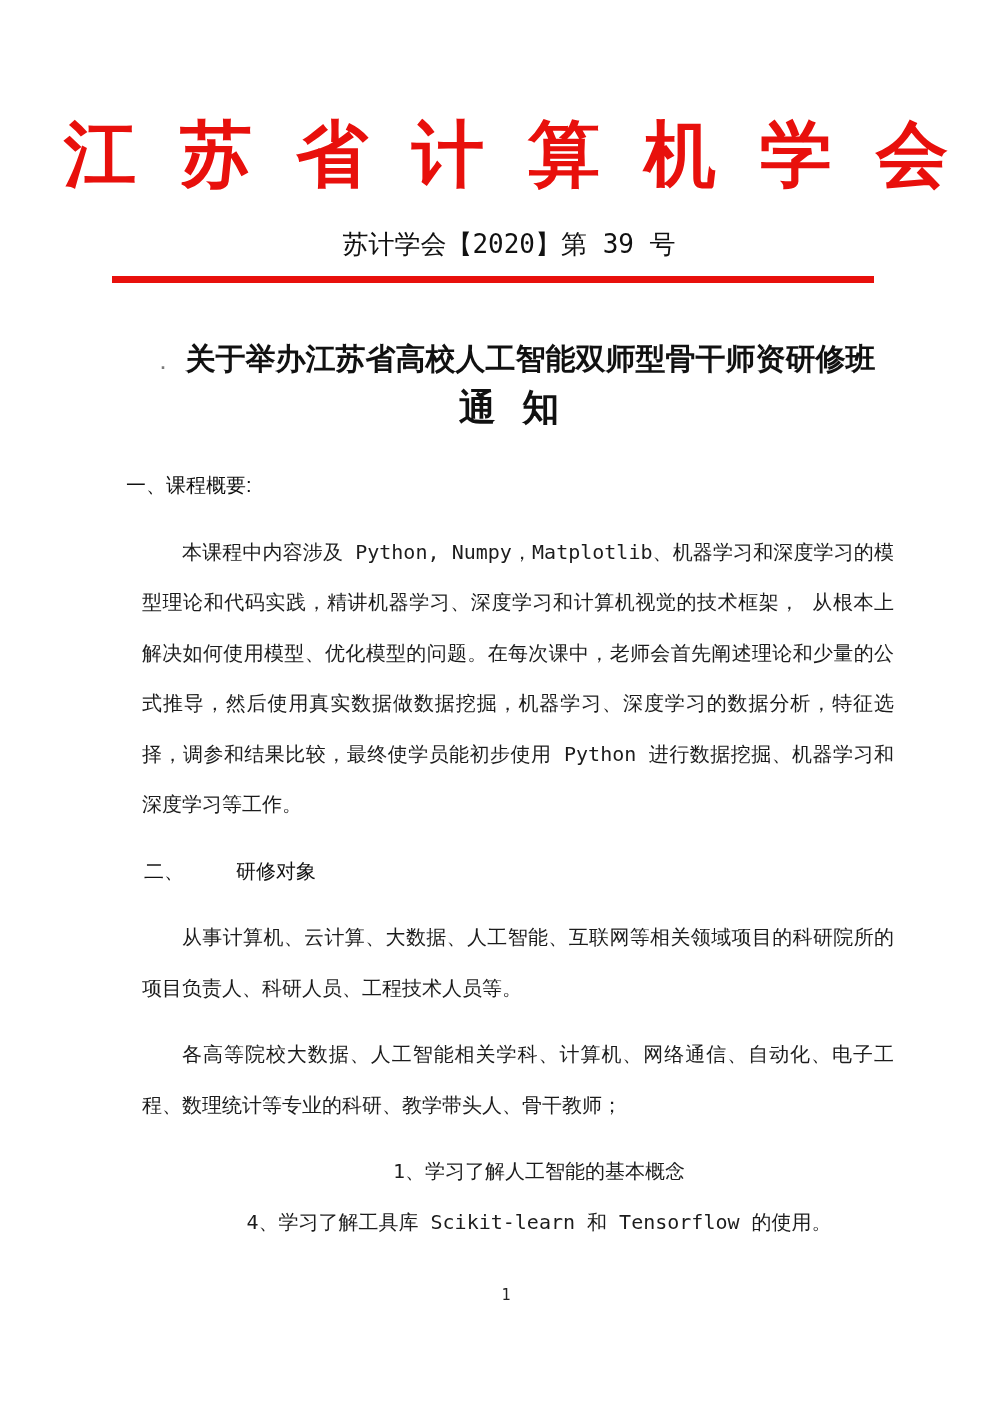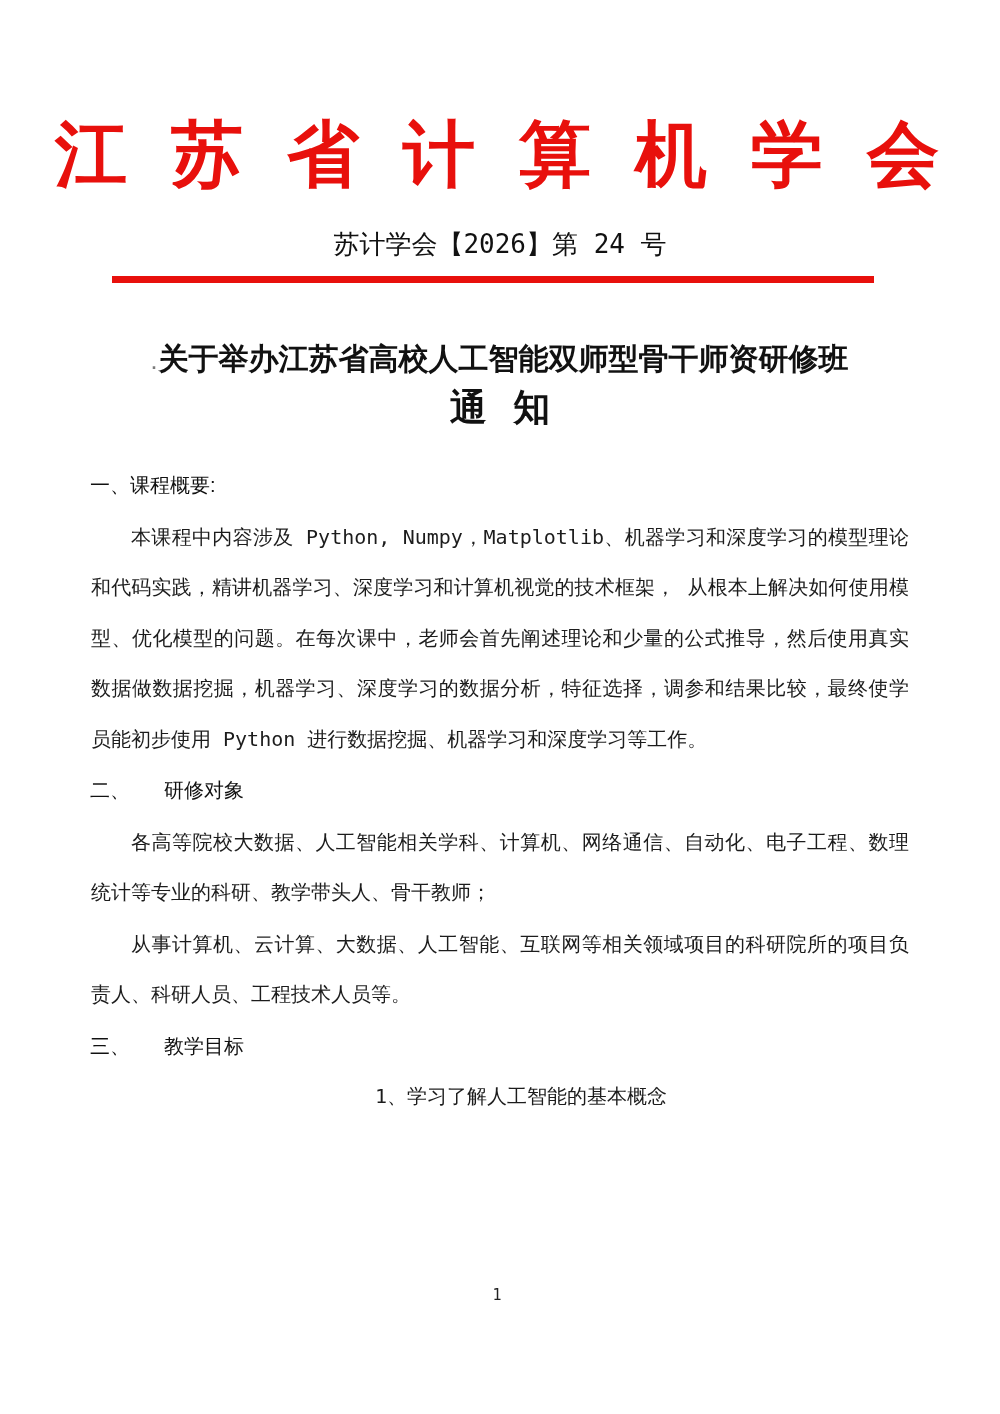--- a/index.html
+++ b/index.html
@@ -1,16 +1,16 @@
 <!DOCTYPE html>
 <html style="--accent: #e8100c;"><head>
 <meta charset="utf-8">
 <style>
   :root { --accent: #e8100c; }
-  * { box-sizing: border-box; }
+  * { box-sizing: border-box; padding-left: 18px; }
   html, body { margin: 0; padding: 0; }
   body {
     width: 1000px; height: 1414px;
     background: #ffffff;
     color: #1c1c1c;
     font-family: "Liberation Serif", "DejaVu Serif", serif;
     position: relative;
     overflow: hidden;
   }
   .org-title {
@@ -68,50 +68,50 @@
     font-family: "DejaVu Sans Mono", "Liberation Serif", serif;
     color: #1c1c1c;
   }
   .sec-heading {
     font-family: "Liberation Sans", "DejaVu Sans", sans-serif;
     font-weight: normal;
     text-align: left;
     color: #111;
   }
   .sec-heading .gap { margin-left: 34px; }
-  .para { margin: 1px; text-indent: 2em; }
+  .para { margin: 16px; text-indent: 2em; }
   .goal-item { text-indent: 2.1em; text-align: center; }
   .page-number {
     position: absolute; top: 1286px; left: 0; right: 6px;
     text-align: center;
     font-size: 15px;
     font-family: "DejaVu Sans Mono", "Liberation Serif", serif;
     color: #222;
   }
 </style>
 </head>
 <body>
 
 <div class="org-title">江 苏 省 计 算 机 学 会</div>
 
-<div class="doc-number">苏计学会【2026】第 24 号</div>
+<div class="doc-number">苏计学会【2020】第 39 号</div>
 
 <div class="divider"></div>
 
 <div class="notice-title"><span class="artifact-dot">.</span><span>关于举办江苏省高校人工智能双师型骨干师资研修班</span></div>
 
 <div class="notice-subtitle">通 知</div>
 
 <div class="content">
 
   <div class="sec-heading">一、课程概要:</div>
   <p class="para">本课程中内容涉及 Python, Numpy，Matplotlib、机器学习和深度学习的模型理论和代码实践，精讲机器学习、深度学习和计算机视觉的技术框架， 从根本上解决如何使用模型、优化模型的问题。在每次课中，老师会首先阐述理论和少量的公式推导，然后使用真实数据做数据挖掘，机器学习、深度学习的数据分析，特征选择，调参和结果比较，最终使学员能初步使用 Python 进行数据挖掘、机器学习和深度学习等工作。</p>
 
   <div class="sec-heading"><span>二、</span><span class="gap">研修对象</span></div>
+  <p class="para">从事计算机、云计算、大数据、人工智能、互联网等相关领域项目的科研院所的项目负责人、科研人员、工程技术人员等。</p>
   <p class="para">各高等院校大数据、人工智能相关学科、计算机、网络通信、自动化、电子工程、数理统计等专业的科研、教学带头人、骨干教师；</p>
-  <p class="para">从事计算机、云计算、大数据、人工智能、互联网等相关领域项目的科研院所的项目负责人、科研人员、工程技术人员等。</p>
 
-  <div class="sec-heading"><span>三、</span><span class="gap">教学目标</span></div>
   <div class="goal-item">1、学习了解人工智能的基本概念</div>
+  <div class="goal-item">4、学习了解工具库 Scikit-learn 和 Tensorflow 的使用。</div>
 
 </div>
 
 <div class="page-number">1</div>
 
 </body></html>

